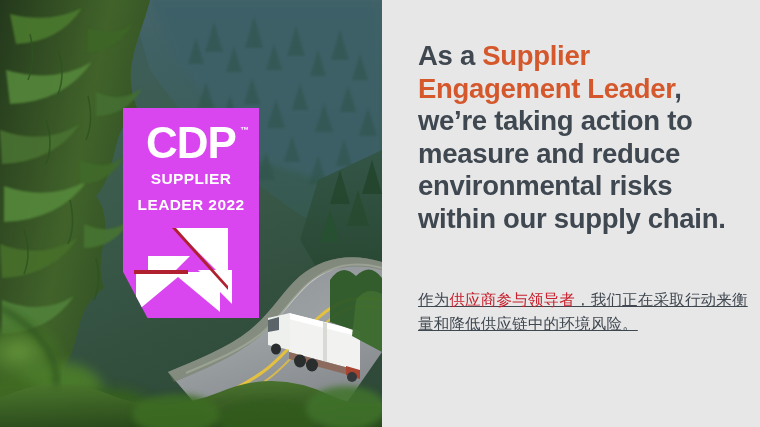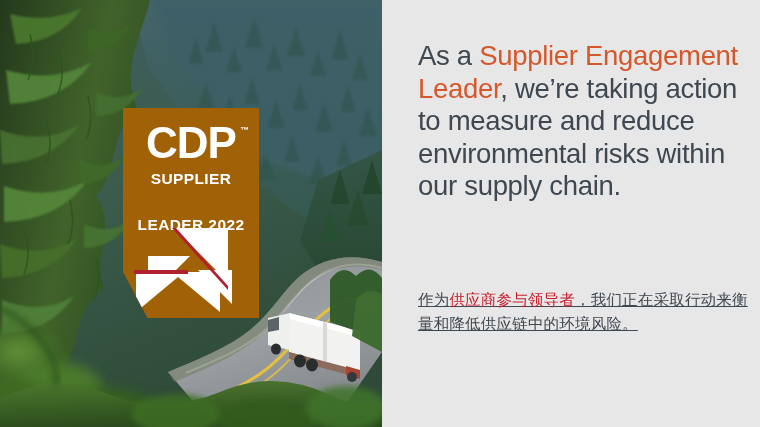--- a/index.html
+++ b/index.html
@@ -12,48 +12,48 @@
 
   
   .photo{position:absolute;left:0;top:0;width:382px;height:427px;overflow:hidden;background:#2d4a3f;}
   .photo-svg{position:absolute;left:0;top:0;width:382px;height:427px;display:block;}
 
   
   .badge{
     position:absolute;left:123px;top:108px;width:136px;height:210px;
     -webkit-clip-path:polygon(0 0,100% 0,100% 100%,18% 100%,0 78%);
     clip-path:polygon(0 0,100% 0,100% 100%,18% 100%,0 78%);
-    background:#a16207;
+    background:#d946ef;
   }
   .badge-inner{position:absolute;inset:0;}
   .cdp-word{
     position:absolute;left:0;right:0;top:13px;
     text-align:center;color:#fff;
     font-size:44px;line-height:44px;font-weight:bold;letter-spacing:-1px;
     font-family:"Liberation Sans","DejaVu Sans",sans-serif;
   }
   .cdp-tm{
     position:absolute;right:10px;top:17px;color:#fff;font-size:9px;font-weight:bold;
     letter-spacing:0;
   }
   .badge-line{
     position:absolute;left:0;right:0;text-align:center;color:#fff;font-weight:bold;
     font-size:15.5px;line-height:17px;letter-spacing:0.4px;
     font-family:"Liberation Sans","DejaVu Sans",sans-serif;
   }
   .bl1{top:62px;}
   .bl2{top:79px;font-size:14.2px;letter-spacing:0.2px;}
-  .bl3{top:108px;}
+  .bl3{top:88px;}
   .badge-mark{position:absolute;left:9px;top:118px;width:118px;height:88px;}
 
   
   .panel{position:absolute;left:382px;top:0;width:378px;height:427px;background:#e7e7e7;}
   .headline{
     position:absolute;left:36px;top:40px;width:330px;
-    color:#3f4750;font-weight:normal;
+    color:#3f4750;font-weight:bold;
     font-size:27.5px;line-height:32.5px;letter-spacing:-0.3px;
     font-family:"Liberation Sans","DejaVu Sans",sans-serif;
   }
   .hl-accent{color:#d4582c;}
   .subline{
     position:absolute;left:36px;top:288px;width:330px;
     color:#3f4750;
     font-size:15.5px;line-height:24px;letter-spacing:0.2px;
     font-family:"DejaVu Sans","Liberation Sans",sans-serif;
     text-decoration:underline;

